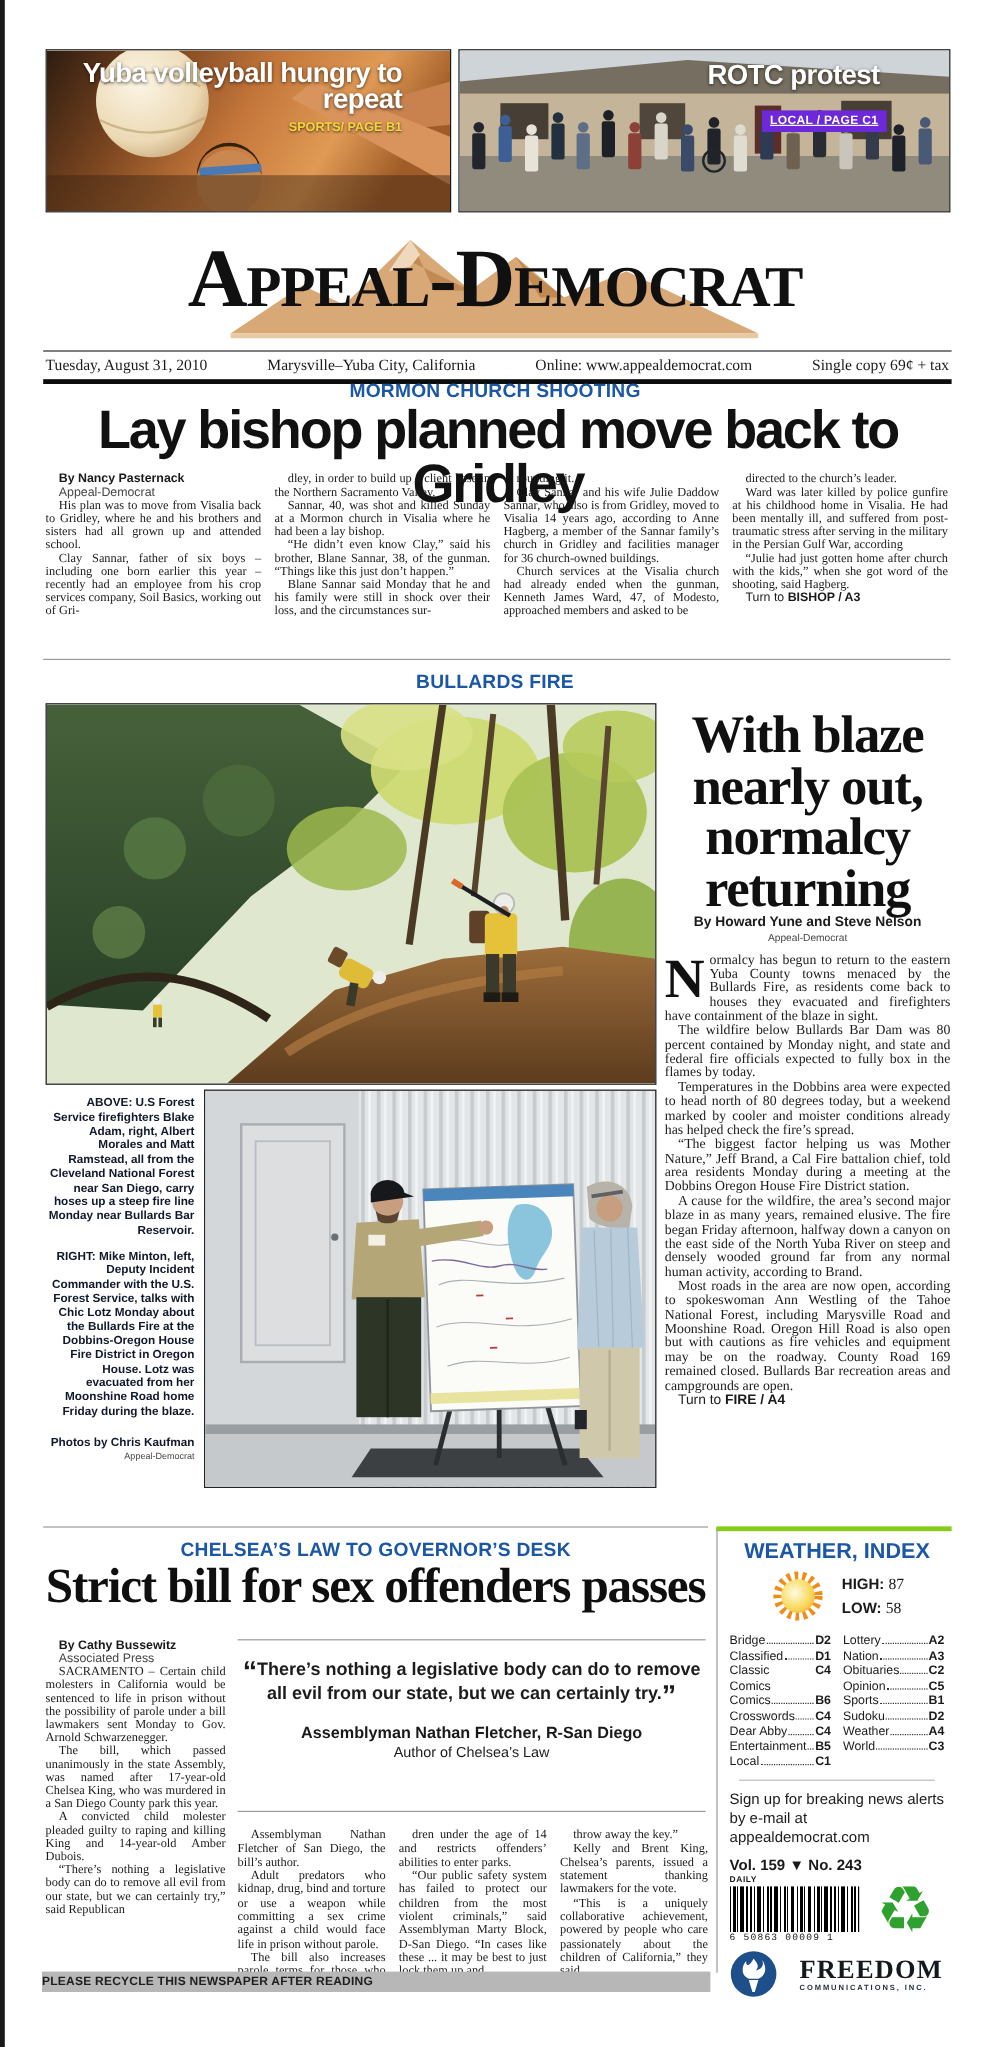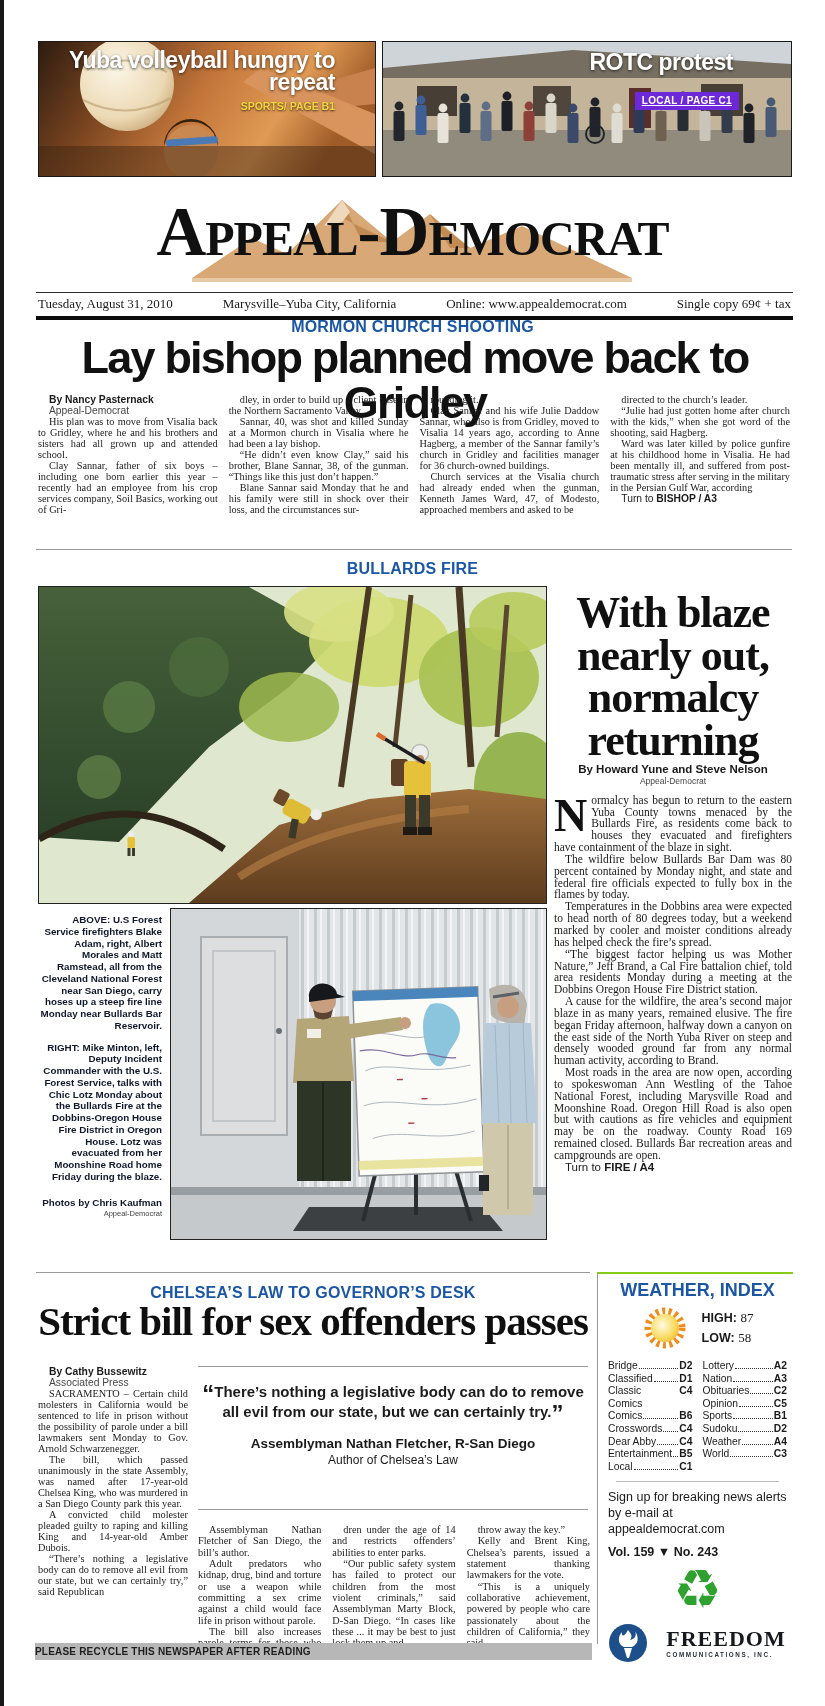--- a/index.html
+++ b/index.html
@@ -76,21 +76,21 @@
   .quote{font:bold 15px/1.35 "Liberation Sans",sans-serif;text-align:center;color:#1c1c1c;margin:0;}
   .qmark{font-size:24px;line-height:0;vertical-align:-5px;}
   .attr{font:bold 13.5px "Liberation Sans",sans-serif;text-align:center;margin:13px 0 0 0;}
   .role{font:12px "Liberation Sans",sans-serif;text-align:center;margin:2px 0 0 0;}
   .cols3{position:absolute;left:198px;top:1524px;width:392px;display:flex;gap:11px;}
   .cols3 .col{flex:1;}
   .cols3 p{font-size:10.3px;line-height:1.1;}
 
   
   .sidebar{position:absolute;left:597px;top:1272px;width:196px;height:372px;border-left:1px solid #999;
-           border-top:2px solid #84cc16;padding:4px 6px 0 10px;box-sizing:border-box;
+           border-top:4px solid #84cc16;padding:4px 6px 0 10px;box-sizing:border-box;
            font-family:"Liberation Sans",sans-serif;}
   .sb-title{text-align:center;color:#1b57a5;font:bold 18px "Liberation Sans",sans-serif;margin:2px 0 4px 0;}
   .sb-weather{display:flex;align-items:center;justify-content:center;gap:14px;}
   .sb-temps div{font:bold 12.5px "Liberation Sans",sans-serif;line-height:1.5;}
   .sb-temps span.val{font-weight:normal;font-family:"Liberation Serif",serif;font-size:13px;}
   .sb-index{display:flex;gap:10px;margin-top:9px;}
   .sb-index .ixcol{flex:1;}
   .ixrow{display:flex;align-items:baseline;font-size:10.3px;line-height:12.6px;}
   .ixlead{flex:1;border-bottom:1.4px dotted #333;margin:0 1px 2px 1px;}
   .ixpage{font-weight:bold;}
@@ -225,22 +225,22 @@
       <p>“He didn’t even know Clay,” said his brother, Blane Sannar, 38, of the gunman. “Things like this just don’t happen.”</p>
       <p>Blane Sannar said Monday that he and his family were still in shock over their loss, and the circumstances sur-</p>
     </div>
     <div class="col">
       <p>rounding it.</p>
       <p>Clay Sannar and his wife Julie Daddow Sannar, who also is from Gridley, moved to Visalia 14 years ago, according to Anne Hagberg, a member of the Sannar family’s church in Gridley and facilities manager for 36 church-owned buildings.</p>
       <p>Church services at the Visalia church had already ended when the gunman, Kenneth James Ward, 47, of Modesto, approached members and asked to be</p>
     </div>
     <div class="col">
       <p>directed to the church’s leader.</p>
+      <p>Ward was later killed by police gunfire at his childhood home in Visalia. He had been mentally ill, and suffered from post-traumatic stress after serving in the military in the Persian Gulf War, according</p>
       <p>“Julie had just gotten home after church with the kids,” when she got word of the shooting, said Hagberg.</p>
-      <p>Ward was later killed by police gunfire at his childhood home in Visalia. He had been mentally ill, and suffered from post-traumatic stress after serving in the military in the Persian Gulf War, according</p>
       <p class="turnline"><span>Turn to </span><b>BISHOP / A3</b></p>
     </div>
   </div>
 
   <div class="rule" style="left:36px;top:549px;width:756px;"></div>
   <div class="kicker k2">BULLARDS FIRE</div>
 
   <div class="photo fire-photo">
     <svg viewBox="0 0 507 316" preserveAspectRatio="none">
       <defs>
@@ -512,20 +512,25 @@
             <span>World</span>
             <span class="ixlead"></span>
             <span class="ixpage">C3</span>
           </div>
       </div>
     </div>
     <div class="sb-line"></div>
     <div class="sb-signup">Sign up for breaking news alerts by e-mail at appealdemocrat.com</div>
     <div class="sb-vol">Vol. 159 ▼ No. 243</div>
     <div class="sb-row">
+      <div class="sb-left">
+        <div class="sb-daily">DAILY</div>
+        <div class="barcode"></div>
+        <div class="bc-digits">6  50863  00009  1</div>
+      </div>
       <div class="sb-recycle">♻</div>
     </div>
     <div class="sb-freedom">
       <div class="fr-circle">
         <svg width="24" height="32" viewBox="0 0 24 32">
           <path d="M12 2 c3 4 5 6 2 10 c5 -1 7 -5 5 -9 c4 6 4 13 -3 16 l-8 0 c-7 -3 -6 -11 -2 -15 c-1 4 2 6 6 -2z" fill="#fff"></path>
           <polygon points="8,20 16,20 13,30 11,30" fill="#fff"></polygon>
         </svg>
       </div>
       <div>

